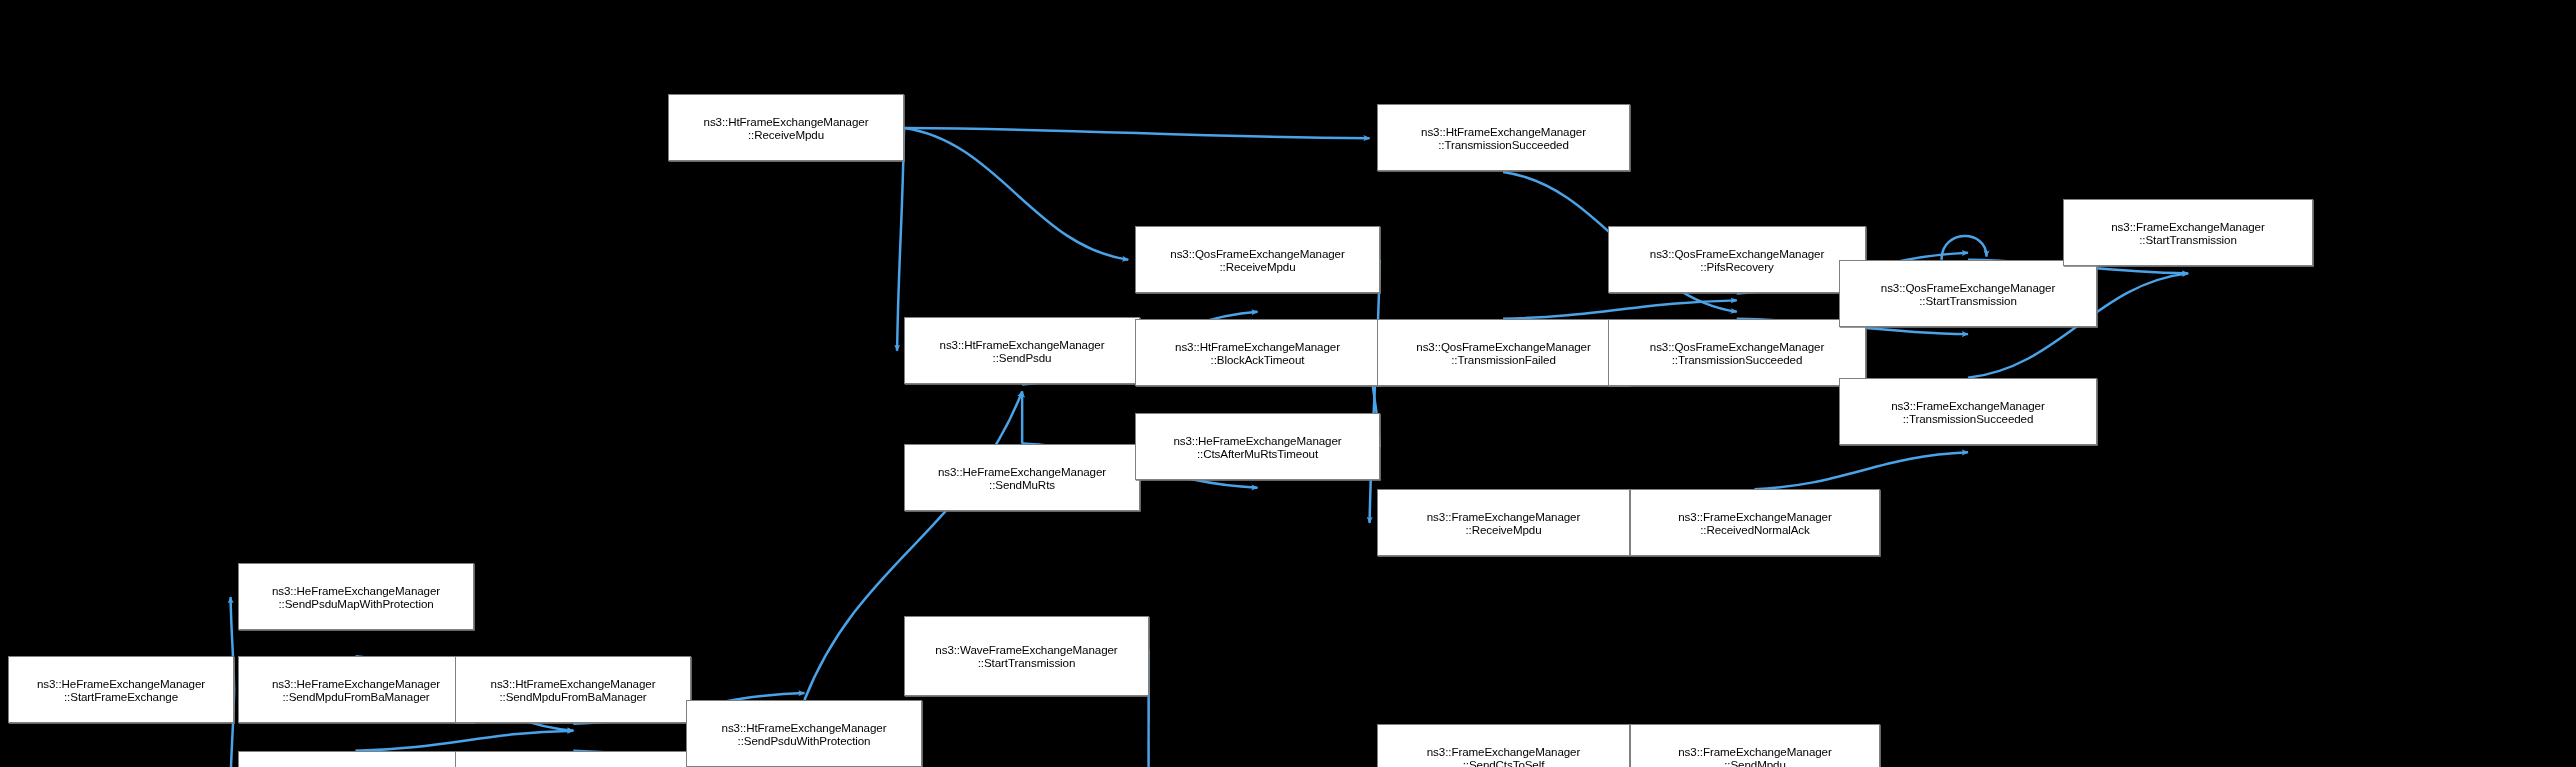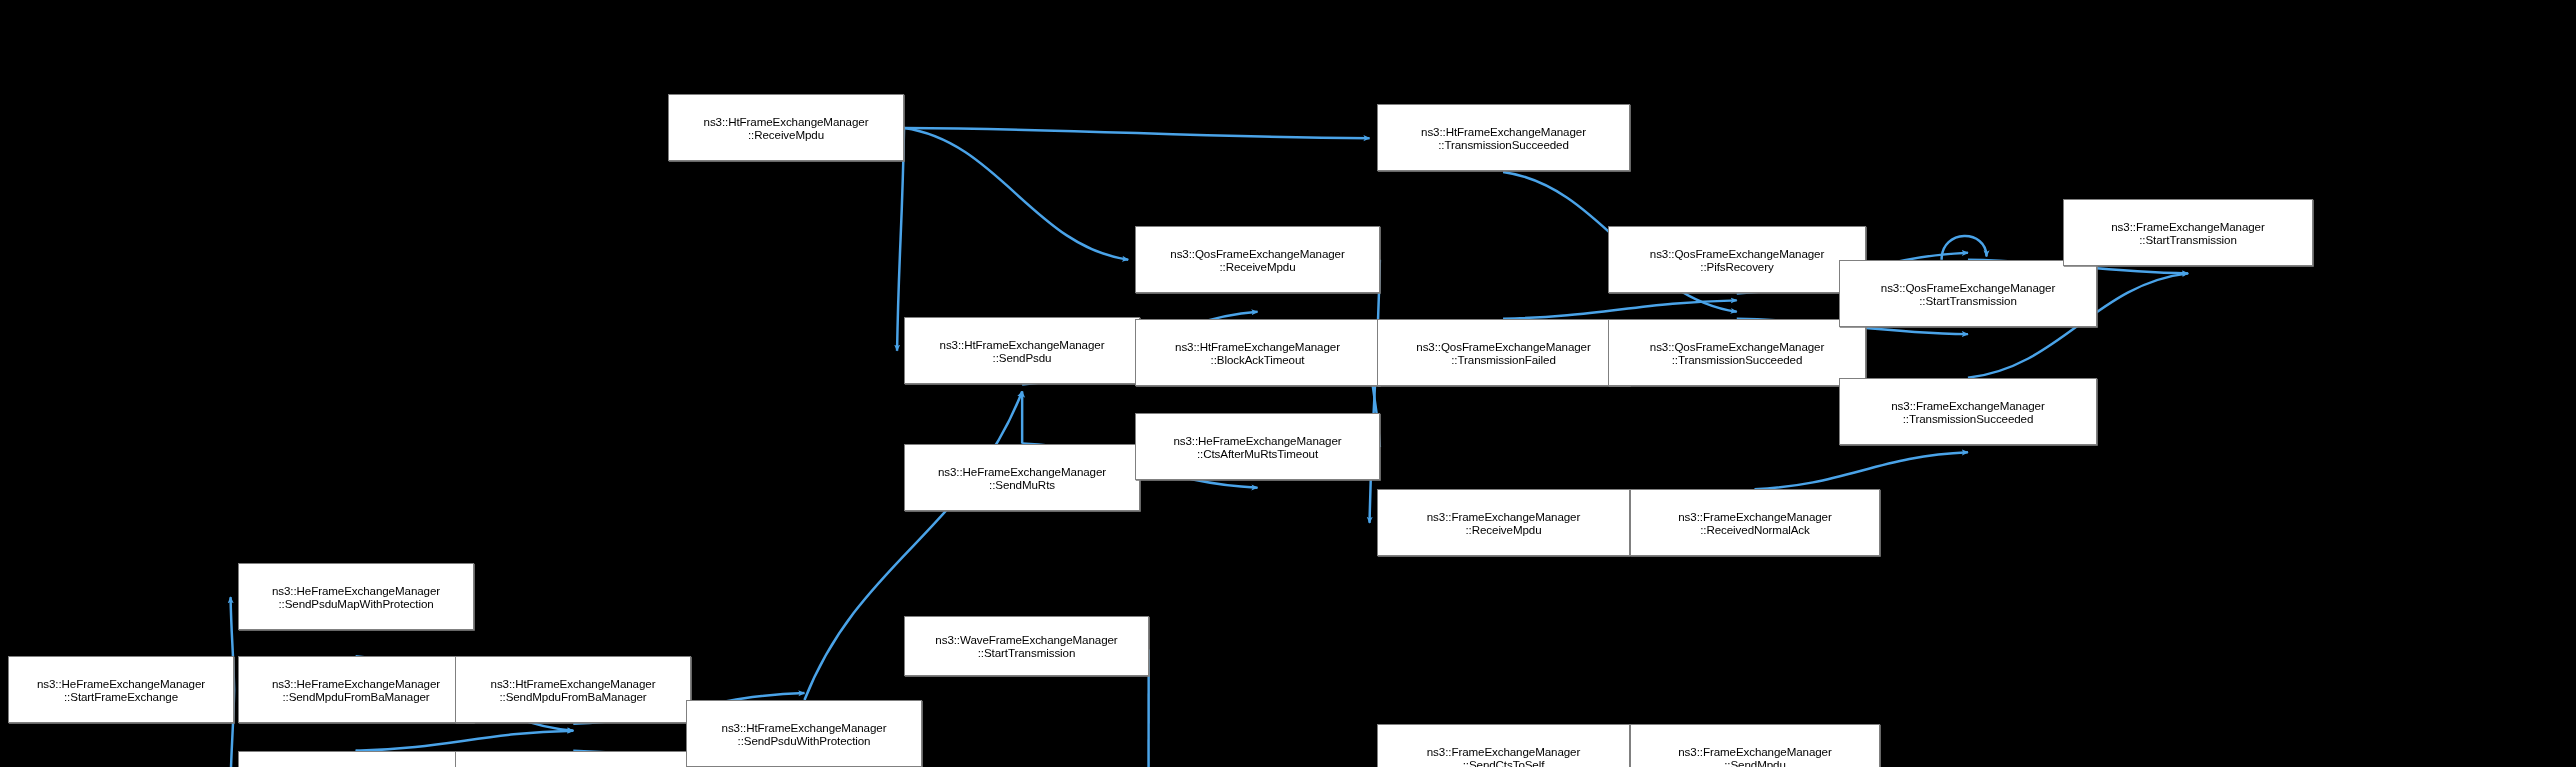--- a/index.html
+++ b/index.html
@@ -116,21 +116,21 @@
 ::SendMpduFromBaManager</span></div>
       <div class="node" style="left: 455px; top: 751px; width: 236px; height: 67px;"></div>
       <div class="node" style="left: 686px; top: 700px; width: 236px; height: 67px;"><span class="lbl">ns3::HtFrameExchangeManager
 ::SendPsduWithProtection</span></div>
       <div class="node" style="left: 668px; top: 94px; width: 236px; height: 67px;"><span class="lbl">ns3::HtFrameExchangeManager
 ::ReceiveMpdu</span></div>
       <div class="node" style="left: 904px; top: 317px; width: 236px; height: 67px;"><span class="lbl">ns3::HtFrameExchangeManager
 ::SendPsdu</span></div>
       <div class="node" style="left: 904px; top: 444px; width: 236px; height: 67px;"><span class="lbl">ns3::HeFrameExchangeManager
 ::SendMuRts</span></div>
-      <div class="node" style="left: 904px; top: 616px; width: 245px; height: 60px;"><span class="lbl">ns3::WaveFrameExchangeManager
+      <div class="node" style="left: 904px; top: 616px; width: 245px; height: 80px;"><span class="lbl">ns3::WaveFrameExchangeManager
 ::StartTransmission</span></div>
       <div class="node" style="left: 1135px; top: 226px; width: 245px; height: 67px;"><span class="lbl">ns3::QosFrameExchangeManager
 ::ReceiveMpdu</span></div>
       <div class="node" style="left: 1135px; top: 319px; width: 245px; height: 67px;"><span class="lbl">ns3::HtFrameExchangeManager
 ::BlockAckTimeout</span></div>
       <div class="node" style="left: 1135px; top: 413px; width: 245px; height: 67px;"><span class="lbl">ns3::HeFrameExchangeManager
 ::CtsAfterMuRtsTimeout</span></div>
       <div class="node" style="left: 1377px; top: 104px; width: 253px; height: 67px;"><span class="lbl">ns3::HtFrameExchangeManager
 ::TransmissionSucceeded</span></div>
       <div class="node" style="left: 1377px; top: 319px; width: 253px; height: 67px;"><span class="lbl">ns3::QosFrameExchangeManager

